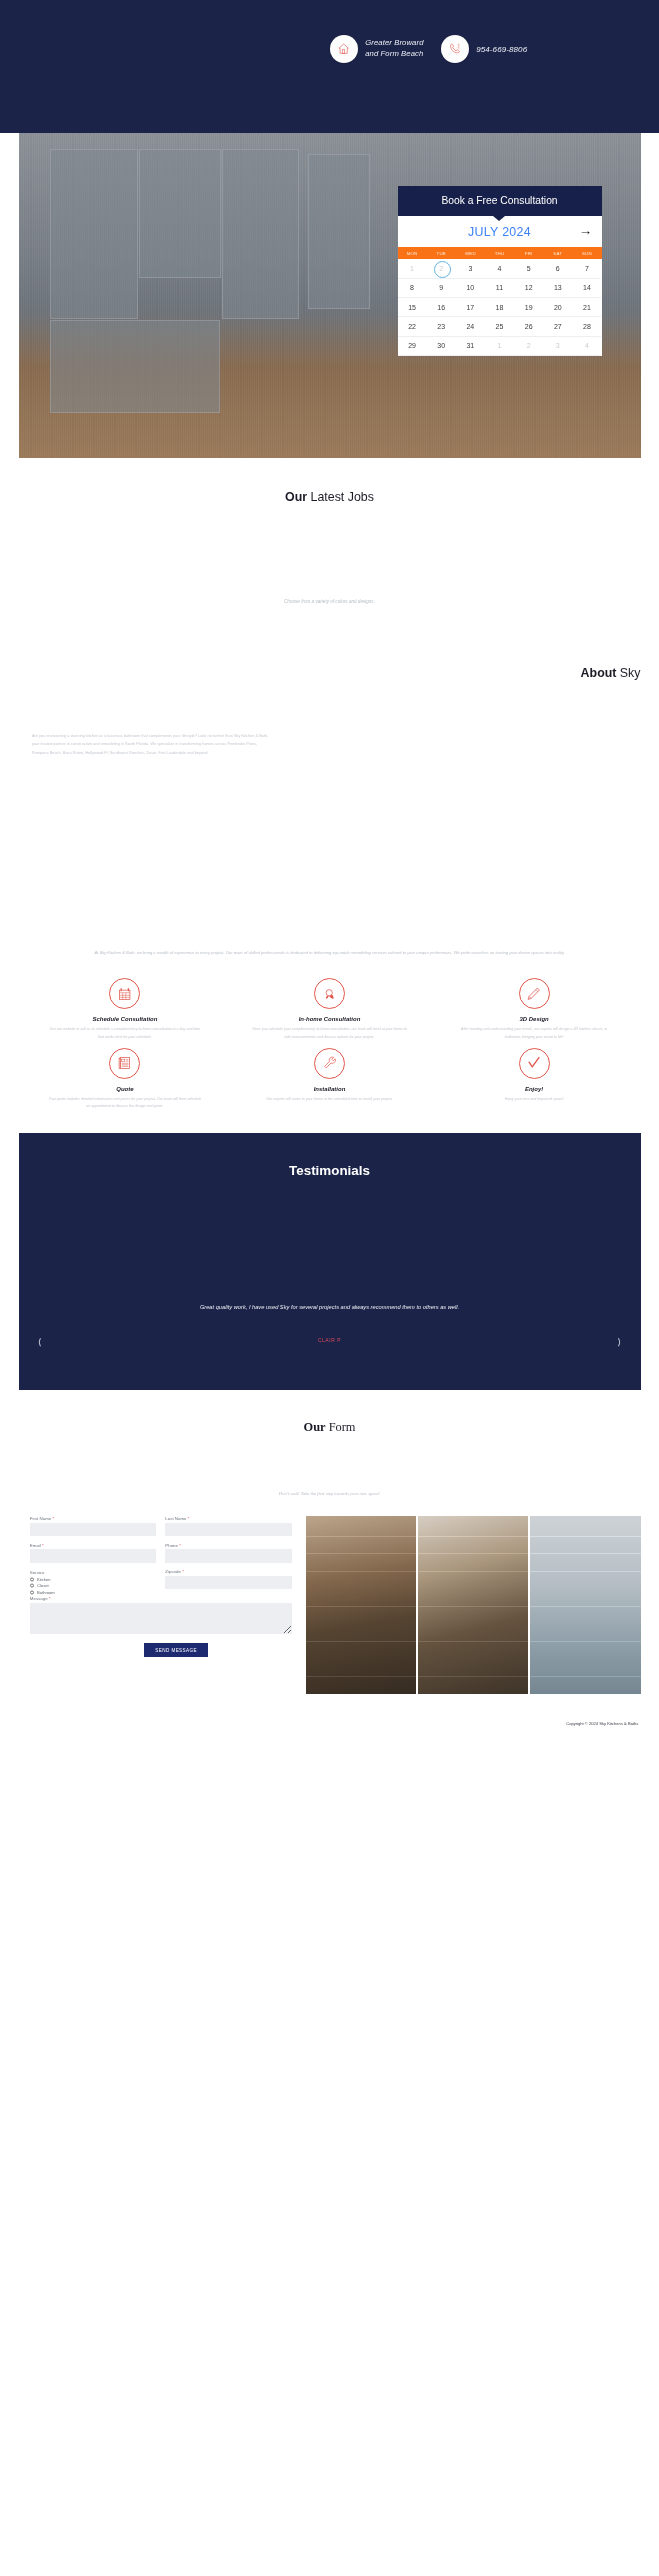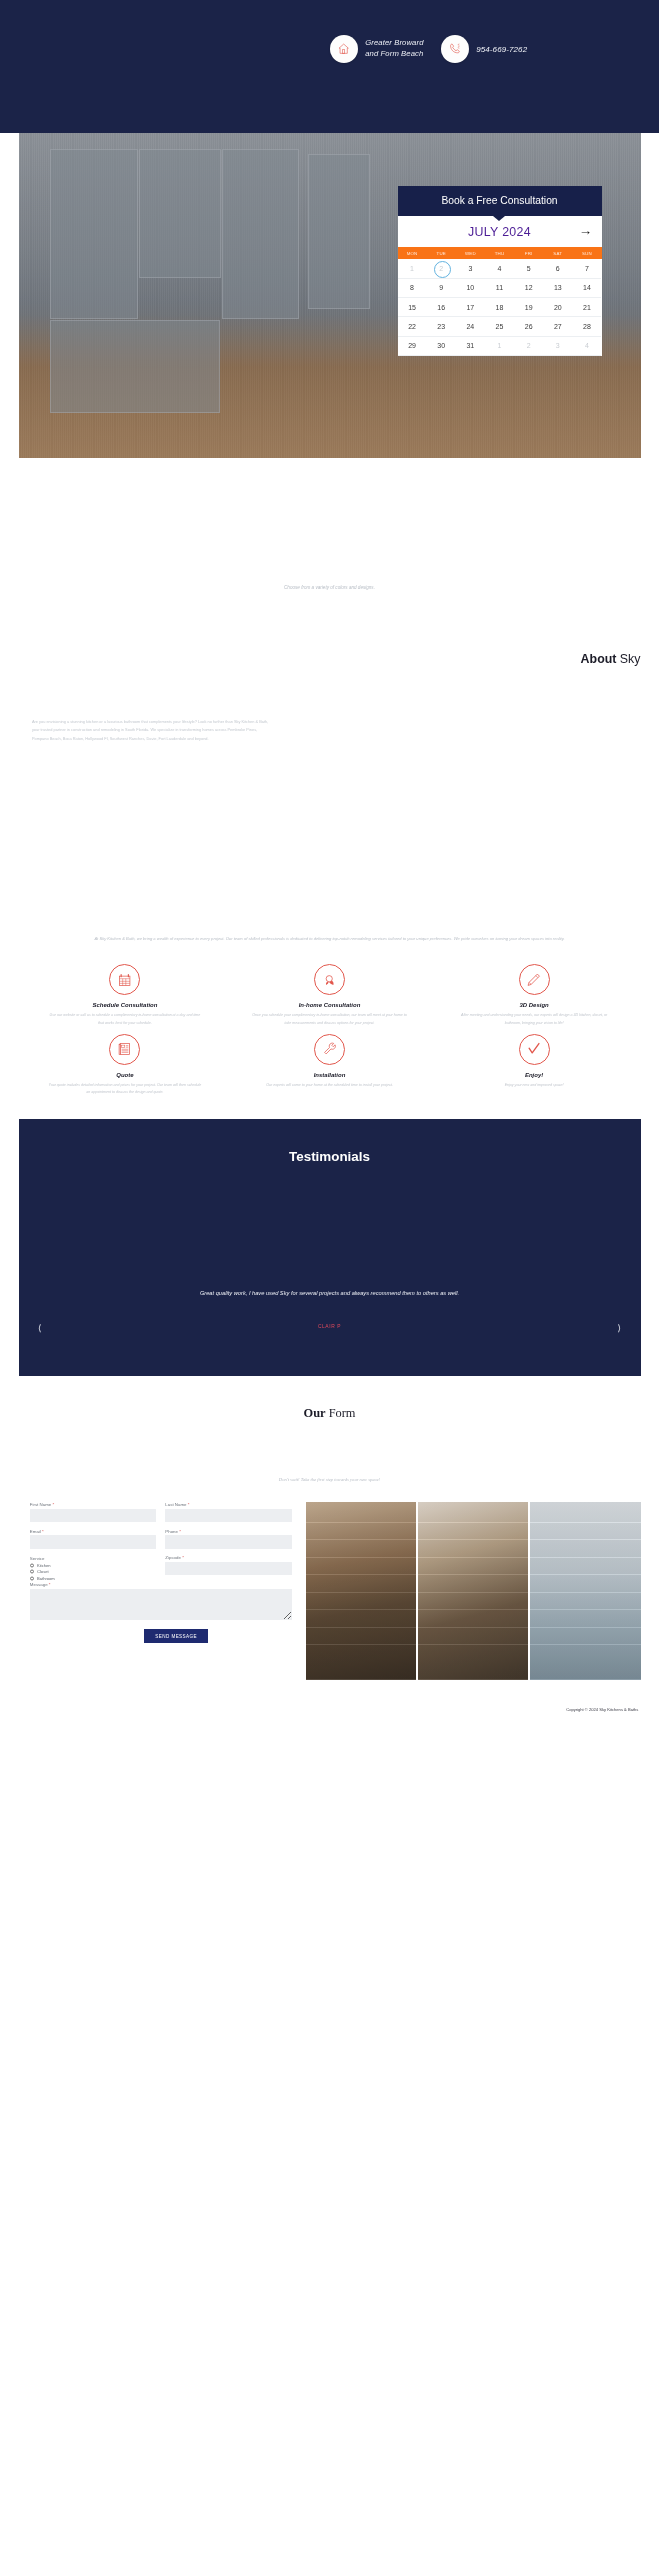--- a/index.html
+++ b/index.html
@@ -116,21 +116,21 @@
     border-left: 6.2px solid transparent;
     border-right: 6.2px solid transparent;
     border-top: 5.7px solid #17204a;
   }
   .cal-body { background: #fff; }
   .cal-monthrow {
     display: flex; align-items: center; justify-content: center;
     padding: 9.3px 8.2px 8.2px;
     position: relative;
   }
-  .cal-month { font-size: 12.4px; color: #4c1d95; letter-spacing: 0.3px; }
+  .cal-month { font-size: 12.4px; color: #3b82f6; letter-spacing: 0.3px; }
   .cal-next {
     position: absolute; right: 9.3px; top: 50%; transform: translateY(-50%);
     font-size: 13.4px; color: #111; line-height: 1; cursor: pointer;
   }
   .cal-dow {
     display: grid; grid-template-columns: repeat(7,1fr);
     background: #f97316;
   }
   .cal-dow div {
     text-align: center; color: #ffe9dc; font-size: 4.4px;
@@ -372,21 +372,21 @@
       </div>
     </div>
 
     <div class="contact-block">
       <span class="circle-icon">
         <svg width="13.4" height="13.4" viewBox="0 0 26 26">
           <path d="M8 4 C6 4 5 5.5 5 7 C5 15 11 21 19 21 C20.5 21 22 20 22 18 L18 15 L15.5 17 C13 15.5 10.5 13 9 10.5 L11 8 Z" fill="none" stroke="#e2574c" stroke-width="1.2"></path>
           <path d="M19 5 L22 4 M19.5 8 L22.5 8 M19 11 L22 12" stroke="#e2574c" stroke-width="1.1" fill="none"></path>
         </svg>
       </span>
-      <div class="phone-text">954-669-7262</div>
+      <div class="phone-text">954-669-8806</div>
     </div>
 
   </div>
 
   <div class="navbar">
     
   </div>
 </div>
 
 <div class="hero">
@@ -450,20 +450,23 @@
           <div class="muted">1</div>
           <div class="muted">2</div>
           <div class="muted">3</div>
           <div class="muted">4</div>
         </div>
     </div>
   </div>
 </div>
 
 <section class="sec" id="latest-jobs">
+  <h2 class="sec-title">
+    <b>Our</b><span> Latest Jobs</span>
+  </h2>
   <div class="jobs-gap"></div>
   <div class="sec-sub">Choose from a variety of colors and designs.</div>
   <div class="jobs-tailgap"></div>
 </section>
 
 <section class="sec" id="about">
   <h2 class="sec-title left">
     <b>About</b><span> Sky</span>
   </h2>
   <div class="about-gap"></div>

